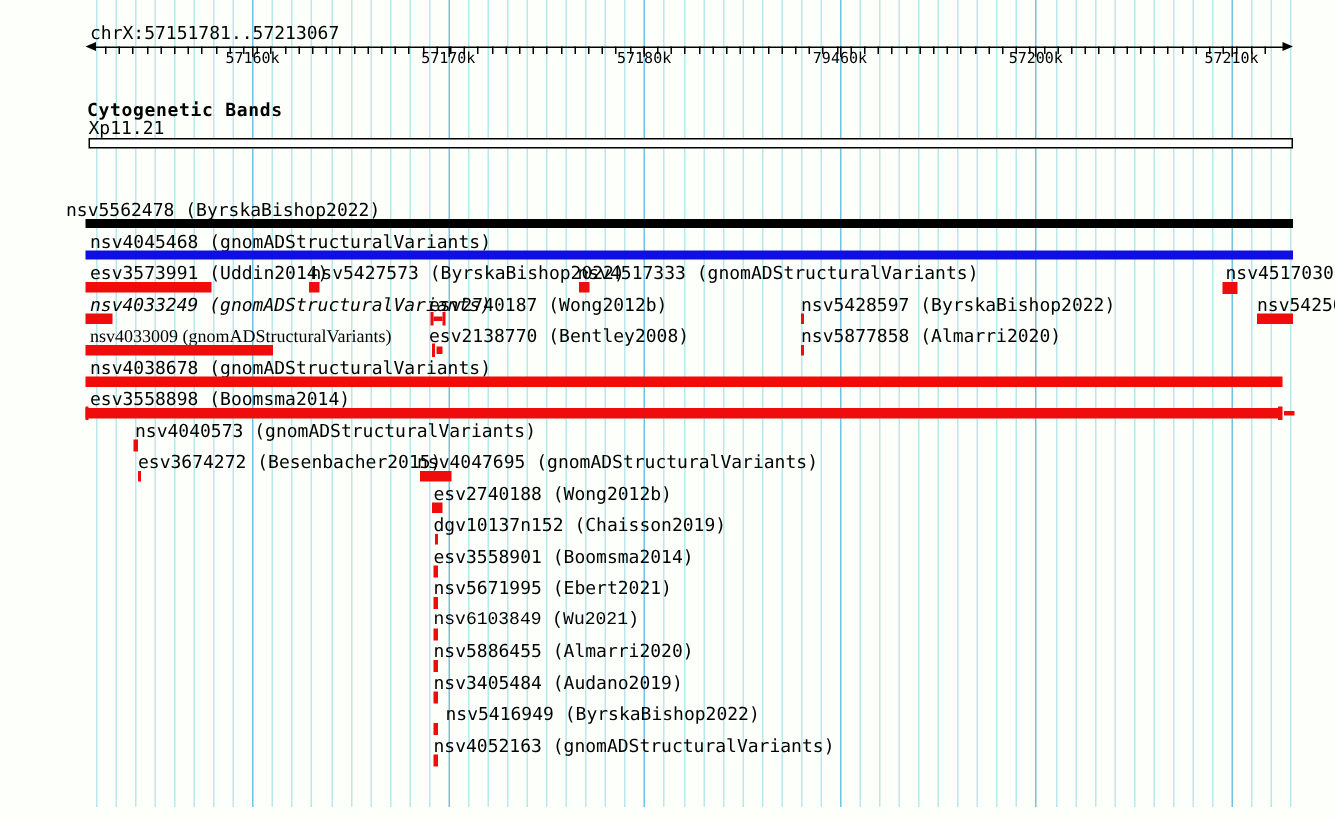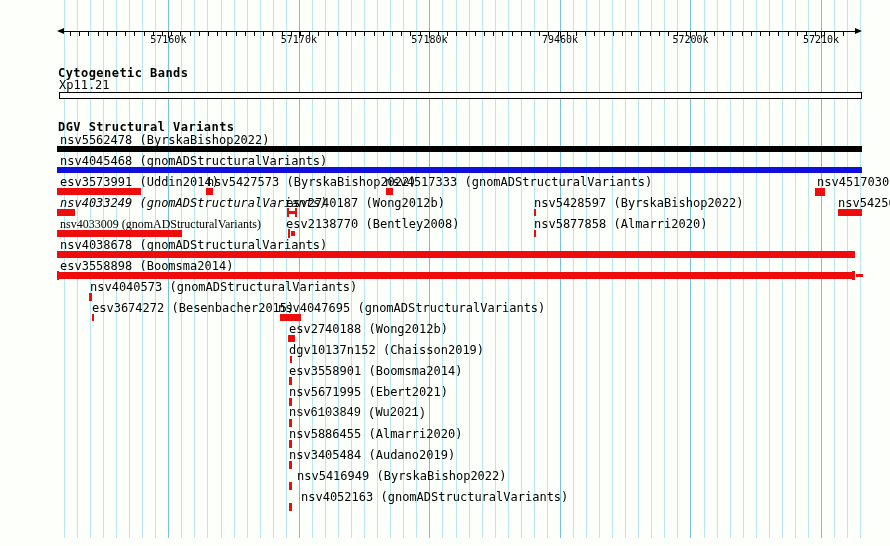--- a/index.html
+++ b/index.html
@@ -82,20 +82,21 @@
       <div class="gridline" style="left: 768.8px; height: 538px; background: rgb(185, 232, 236);"></div>
       <div class="gridline" style="left: 781.8px; height: 538px; background: rgb(185, 232, 236);"></div>
       <div class="gridline" style="left: 794.9px; height: 538px; background: rgb(185, 232, 236);"></div>
       <div class="gridline" style="left: 807.9px; height: 538px; background: rgb(185, 232, 236);"></div>
       <div class="gridline" style="left: 821px; height: 538px; background: rgb(114, 194, 228);"></div>
       <div class="gridline" style="left: 834px; height: 538px; background: rgb(185, 232, 236);"></div>
       <div class="gridline" style="left: 847.1px; height: 538px; background: rgb(185, 232, 236);"></div>
       <div class="gridline" style="left: 860.1px; height: 538px; background: rgb(185, 232, 236);"></div>
     </div>
 
+  <div class="lbl" id="axis-title" style="left:60px;top:16px;">chrX:57151781..57213067</div>
 
   <div id="ruler">
       <div class="rline" style="left: 62px; top: 31px; width: 794px;"></div>
       <div class="arrow left" style="left: 57px; top: 28px;"></div>
       <div class="arrow right" style="left: 855px; top: 28px;"></div>
       <div class="tick" style="left: 70px; top: 31px; height: 5px;"></div>
       <div class="tick" style="left: 79.2px; top: 31px; height: 5px;"></div>
       <div class="tick" style="left: 88.4px; top: 31px; height: 5px;"></div>
       <div class="tick" style="left: 97.6px; top: 31px; height: 5px;"></div>
       <div class="tick" style="left: 106.8px; top: 31px; height: 5px;"></div>
@@ -190,24 +191,23 @@
       <div class="tick" style="left: 690.4px; top: 31px; height: 7px;"></div>
       <div class="ticklabel" style="top: 34px; left: 672.429px;">57200k</div>
       <div class="tick" style="left: 821px; top: 31px; height: 7px;"></div>
       <div class="ticklabel" style="top: 34px; left: 802.965px;">57210k</div>
     </div>
 
   <div class="lbl heading" id="cyto-heading" style="left: 58px; top: 67px;">Cytogenetic Bands</div>
   <div class="lbl" id="cyto-band-label" style="left: 59px; top: 79px;">Xp11.21</div>
   <div class="band" id="cyto-band-box" style="left: 59px; top: 92px; width: 803px; height: 7px; background: rgb(255, 255, 255); border-color: rgb(0, 0, 0);"></div>
 
-  <div class="lbl heading" id="dgv-heading" style="left: 58px; top: 121px;">DGV Structural Variants</div>
 
   <div id="features-layer">
-      <div class="lbl" style="left: 60px; top: 134px;">nsv5562478 (ByrskaBishop2022)</div>
+      <div class="lbl" style="left: 44px; top: 134px;">nsv5562478 (ByrskaBishop2022)</div>
       <div class="glyph-rect" style="left: 57px; top: 146px; width: 805px; height: 6px; background: rgb(0, 0, 0);"></div>
       <div class="lbl" style="left: 60px; top: 155px;">nsv4045468 (gnomADStructuralVariants)</div>
       <div class="glyph-rect" style="left: 57px; top: 167px; width: 805px; height: 6px; background: rgb(15, 15, 224);"></div>
       <div class="lbl" style="left: 60px; top: 176px;">esv3573991 (Uddin2014)</div>
       <div class="glyph-rect" style="left: 57px; top: 188px; width: 84px; height: 7px; background: rgb(238, 12, 12);"></div>
       <div class="lbl" style="left: 207px; top: 176px;">nsv5427573 (ByrskaBishop2022)</div>
       <div class="glyph-rect" style="left: 206px; top: 188px; width: 7px; height: 7px; background: rgb(238, 12, 12);"></div>
       <div class="lbl" style="left: 385px; top: 176px;">nsv4517333 (gnomADStructuralVariants)</div>
       <div class="glyph-rect" style="left: 386px; top: 188px; width: 7px; height: 7px; background: rgb(238, 12, 12);"></div>
       <div class="lbl" style="left: 817px; top: 176px;">nsv4517030 (</div>
@@ -251,16 +251,16 @@
       <div class="lbl" style="left: 289px; top: 386px;">nsv5671995 (Ebert2021)</div>
       <div class="glyph-rect" style="left: 289px; top: 398px; width: 3px; height: 8px; background: rgb(238, 12, 12);"></div>
       <div class="lbl" style="left: 289px; top: 407px; font-family: Liberation Mono, monospace;">nsv6103849 (Wu2021)</div>
       <div class="glyph-rect" style="left: 289px; top: 419px; width: 3px; height: 8px; background: rgb(238, 12, 12);"></div>
       <div class="lbl" style="left: 289px; top: 428px;">nsv5886455 (Almarri2020)</div>
       <div class="glyph-rect" style="left: 289px; top: 440px; width: 3px; height: 8px; background: rgb(238, 12, 12);"></div>
       <div class="lbl" style="left: 289px; top: 449px;">nsv3405484 (Audano2019)</div>
       <div class="glyph-rect" style="left: 289px; top: 461px; width: 3px; height: 8px; background: rgb(238, 12, 12);"></div>
       <div class="lbl" style="left: 297px; top: 470px;">nsv5416949 (ByrskaBishop2022)</div>
       <div class="glyph-rect" style="left: 289px; top: 482px; width: 3px; height: 8px; background: rgb(238, 12, 12);"></div>
-      <div class="lbl" style="left: 289px; top: 491px; margin-left: 12px;">nsv4052163 (gnomADStructuralVariants)</div>
+      <div class="lbl" style="left: 289px; top: 491px;">nsv4052163 (gnomADStructuralVariants)</div>
       <div class="glyph-rect" style="left: 289px; top: 503px; width: 3px; height: 8px; background: rgb(238, 12, 12);"></div>
     </div>
 </div>
 
 </body></html>

